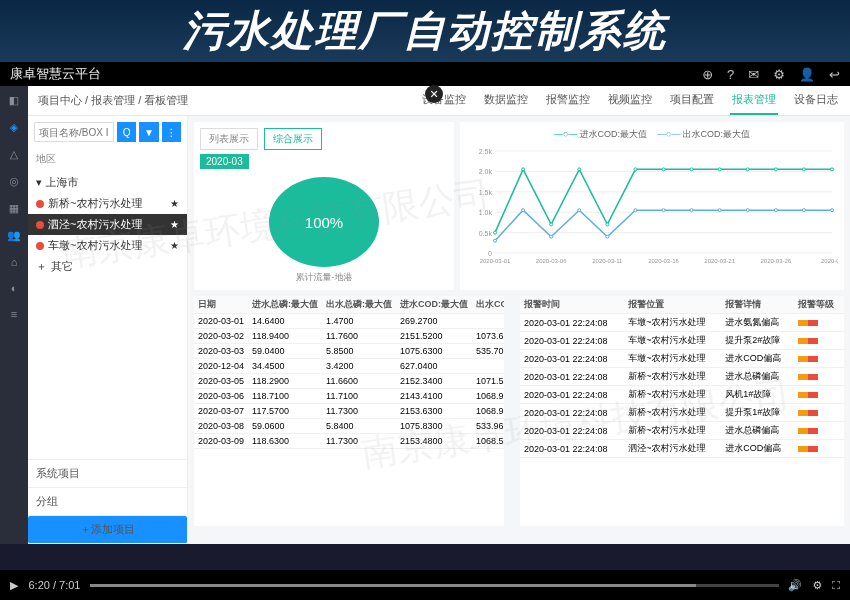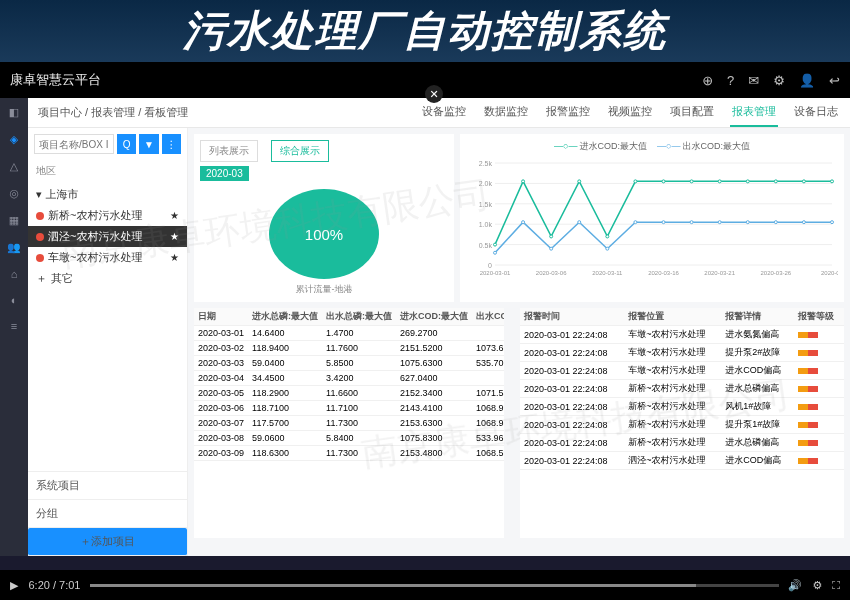--- a/index.html
+++ b/index.html
@@ -1,19 +1,19 @@
 <!DOCTYPE html>
 <html><head>
 <meta charset="utf-8">
 <style>
 *{margin:0;padding:0;box-sizing:border-box;font-family:"Microsoft YaHei",sans-serif}
 body{width:850px;height:600px;background:#1a1a2e;overflow:hidden;position:relative}
 .banner{background:linear-gradient(180deg,#0a2845 0%,#1a3a5a 100%);height:62px;display:flex;align-items:center;justify-content:center}
 .banner h1{color:#fff;font-size:42px;font-weight:bold;font-style:italic;letter-spacing:2px}
-.platform-bar{background:#000;height:36px;display:flex;align-items:center;justify-content:space-between;padding:0 10px;color:#eee;font-size:13px}
+.platform-bar{background:#000;height:24px;display:flex;align-items:center;justify-content:space-between;padding:0 10px;color:#eee;font-size:13px}
 .platform-bar .icons{display:flex;gap:14px;font-size:13px}
 .platform-bar .icons span{cursor:pointer;opacity:0.8}
 .close-dot{position:absolute;left:50%;top:85px;width:18px;height:18px;background:#222;border-radius:50%;display:flex;align-items:center;justify-content:center;color:#fff;font-size:11px;z-index:10}
 .app{display:flex;height:458px;background:#fff}
 .rail{width:28px;background:#2a2d3a;display:flex;flex-direction:column;align-items:center;padding-top:8px;gap:14px}
 .rail span{color:#8a8d9a;font-size:11px;cursor:pointer}
 .rail span.active{color:#1890ff}
 .main{flex:1;display:flex;flex-direction:column;background:#f5f6f8}
 .topnav{height:30px;background:#fff;display:flex;align-items:center;justify-content:space-between;padding:0 10px;border-bottom:1px solid #e8e8e8;font-size:11px}
 .breadcrumb{color:#555}
@@ -31,21 +31,21 @@
 .tree-node.sel{background:#333;color:#fff}
 .tree-node .dot{width:8px;height:8px;border-radius:50%;background:#e74c3c;display:inline-block}
 .tree-node .star{margin-left:auto;color:#333;font-size:10px}
 .tree-node.sel .star{color:#fff}
 .side-bottom{margin-top:auto;border-top:1px solid #eee}
 .side-bottom div{padding:6px 8px;border-bottom:1px solid #eee;color:#555}
 .add-btn{background:#1890ff;color:#fff;padding:6px;text-align:center;cursor:pointer;border-radius:2px}
 .panels{flex:1;display:flex;flex-direction:column;overflow:hidden}
 .panel-top{height:180px;display:flex;padding:6px;gap:6px}
 .pie-card{width:260px;background:#fff;padding:6px;display:flex;flex-direction:column}
-.view-btns{display:flex;gap:13px;margin-bottom:4px}
+.view-btns{display:flex;gap:6px;margin-bottom:4px}
 .view-btns span{font-size:10px;padding:3px 8px;border:1px solid #ddd;color:#888;cursor:pointer}
 .view-btns span.active{color:#1abc9c;border-color:#1abc9c}
 .date-chip{font-size:10px;background:#1abc9c;color:#fff;padding:2px 6px;display:inline-block;width:fit-content;margin-bottom:4px}
 .pie{position:relative;width:110px;height:110px;border-radius:50%;background:#1abc9c;margin:4px auto;display:flex;align-items:center;justify-content:center;color:#fff;font-size:15px}
 .pie-label{text-align:center;font-size:9px;color:#888}
 .chart-card{flex:1;background:#fff;padding:6px;position:relative}
 .legend{display:flex;gap:10px;font-size:9px;justify-content:center;color:#666}
 .legend span::before{content:"—○—";margin-right:2px}
 .legend .s1::before{color:#1abc9c}
 .legend .s2::before{color:#5dade2}
@@ -245,21 +245,21 @@
                     <td>1073.67</td>
                   </tr>
                   <tr>
                     <td>2020-03-03</td>
                     <td>59.0400</td>
                     <td>5.8500</td>
                     <td>1075.6300</td>
                     <td>535.70</td>
                   </tr>
                   <tr>
-                    <td>2020-03-04</td>
+                    <td>2020-12-04</td>
                     <td>34.4500</td>
                     <td>3.4200</td>
                     <td>627.0400</td>
                     <td></td>
                   </tr>
                   <tr>
                     <td>2020-03-05</td>
                     <td>118.2900</td>
                     <td>11.6600</td>
                     <td>2152.3400</td>

